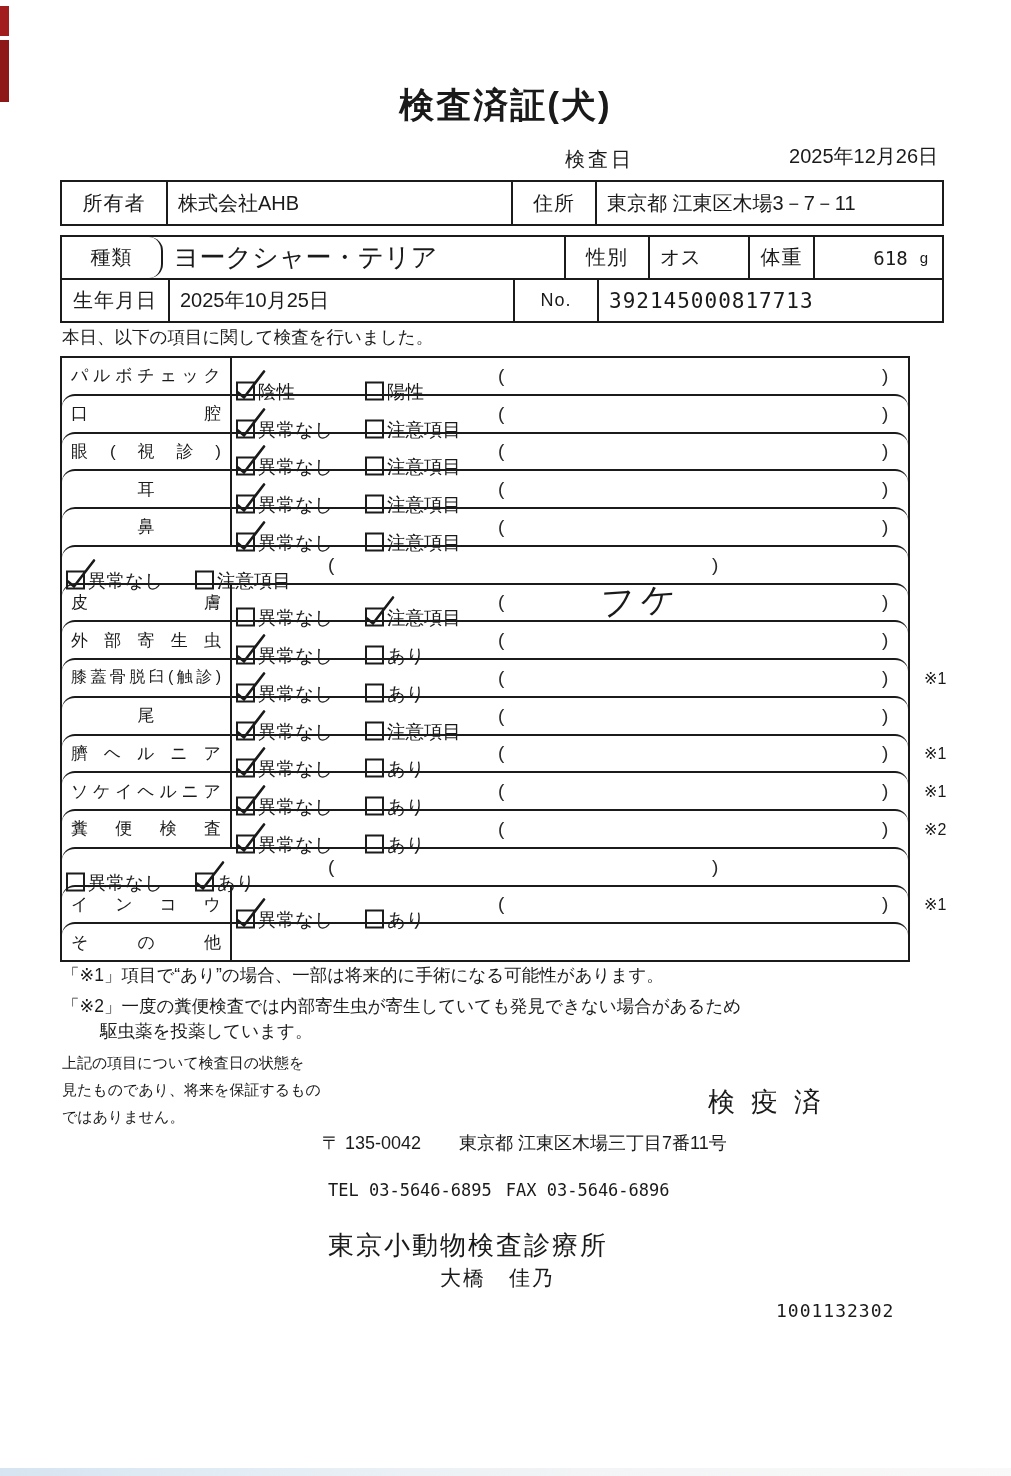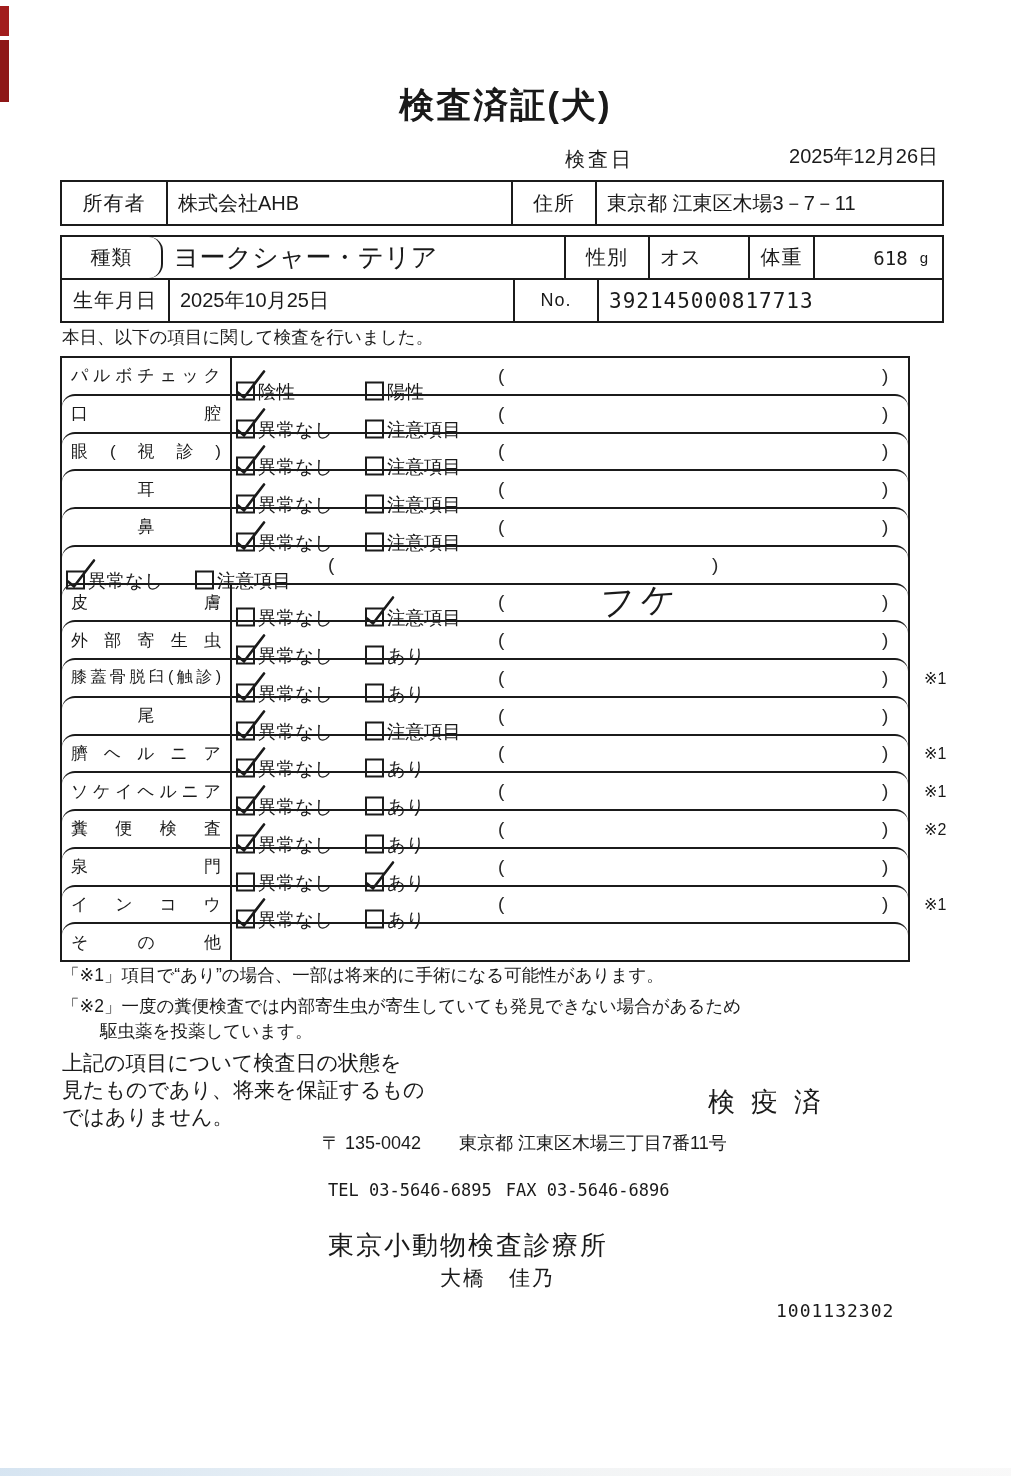--- a/index.html
+++ b/index.html
@@ -56,21 +56,21 @@
   .paren.open{left:266px;}
   .paren.close{left:650px;}
   .pvalue{position:absolute;left:368px;top:-7px;font-size:34px;letter-spacing:6px;
     transform:rotate(-4deg) skewX(-7deg);font-weight:500;}
   .note{position:absolute;left:692px;top:50%;transform:translateY(-50%);font-size:16px;white-space:nowrap;}
   
   .fn{font-size:17.5px;}
   .fn1{left:62px;top:963px;}
   .fn2a{left:62px;top:994px;}
   .fn2b{left:100px;top:1019px;}
-  .disc{left:62px;top:1049px;font-size:21px;line-height:27px;font-weight:500;}
+  .disc{left:62px;top:1049px;font-size:15px;line-height:27px;font-weight:500;}
   .stamp{left:708px;top:1084px;font-size:27px;letter-spacing:16px;font-weight:500;}
   .postal{left:322px;top:1131px;font-size:18px;}
   .postal .gap{display:inline-block;width:38px;}
   .telline{left:328px;top:1180px;font-size:17px;}
   .telline .gap{display:inline-block;width:14px;}
   .clinic{left:328px;top:1228px;font-size:26px;letter-spacing:2px;}
   .examiner{left:440px;top:1264px;font-size:21px;letter-spacing:2px;}
   .code{left:776px;top:1300px;font-size:18px;letter-spacing:1px;}
 </style>
 </head>
@@ -420,23 +420,20 @@
             <span>あり</span>
           </span>
         <span class="paren open">(</span>
         <span class="pvalue"></span>
         <span class="paren close">)</span>
         <span class="note">※2</span>
       </div>
     </div>
 
     <div class="trow">
-      <div class="tlabel">
-          <span>泉門</span>
-        </div>
       <div class="tcontent">
         <span class="opt" style="left:4px;">
             <span class="cb"></span>
             <span>異常なし</span>
           </span>
         <span class="opt checked" style="left:133px;">
             <span class="cb">
               <svg class="tick" viewBox="0 0 36 36">
                 <path d="M6 25 L12 30 L32 4"></path>
               </svg>

